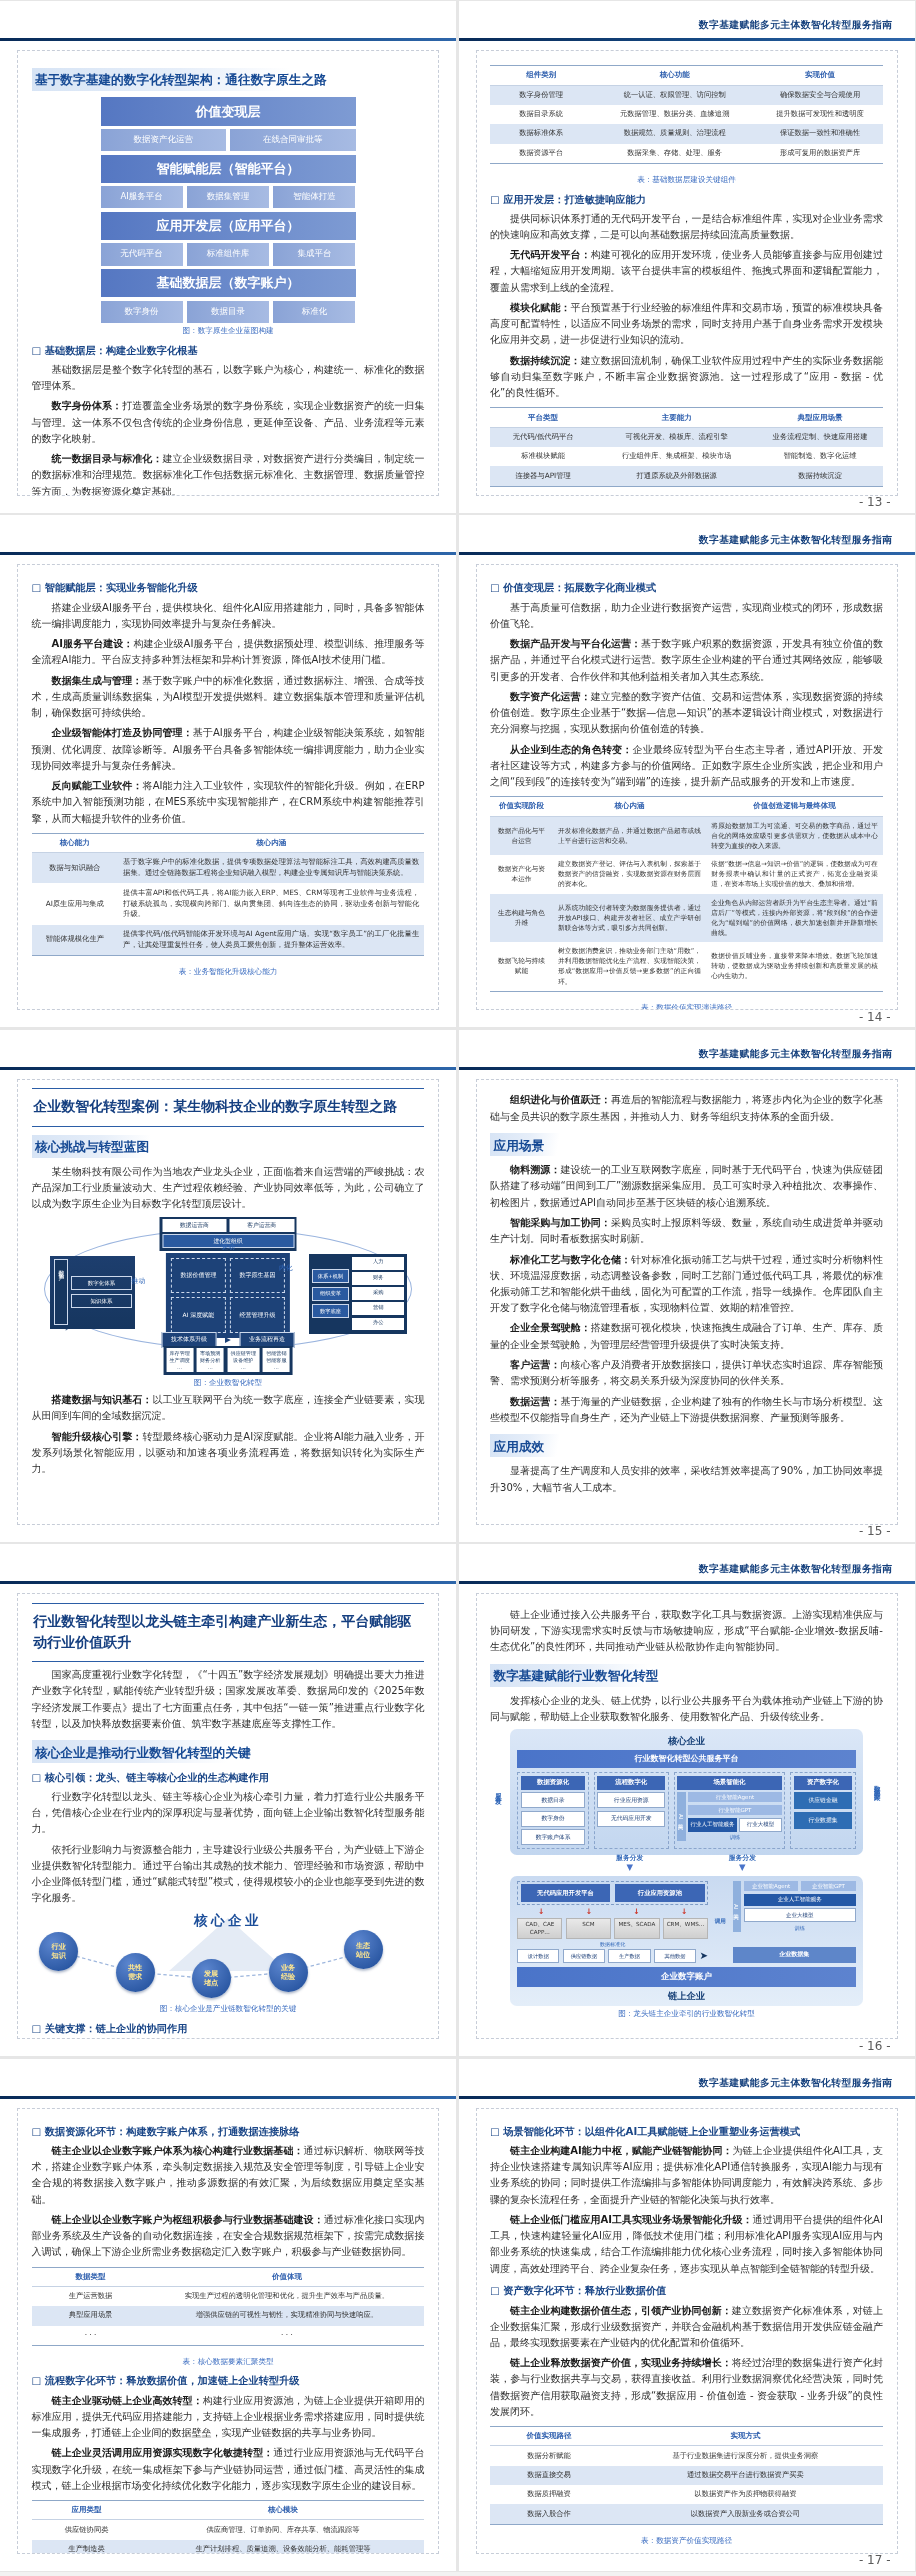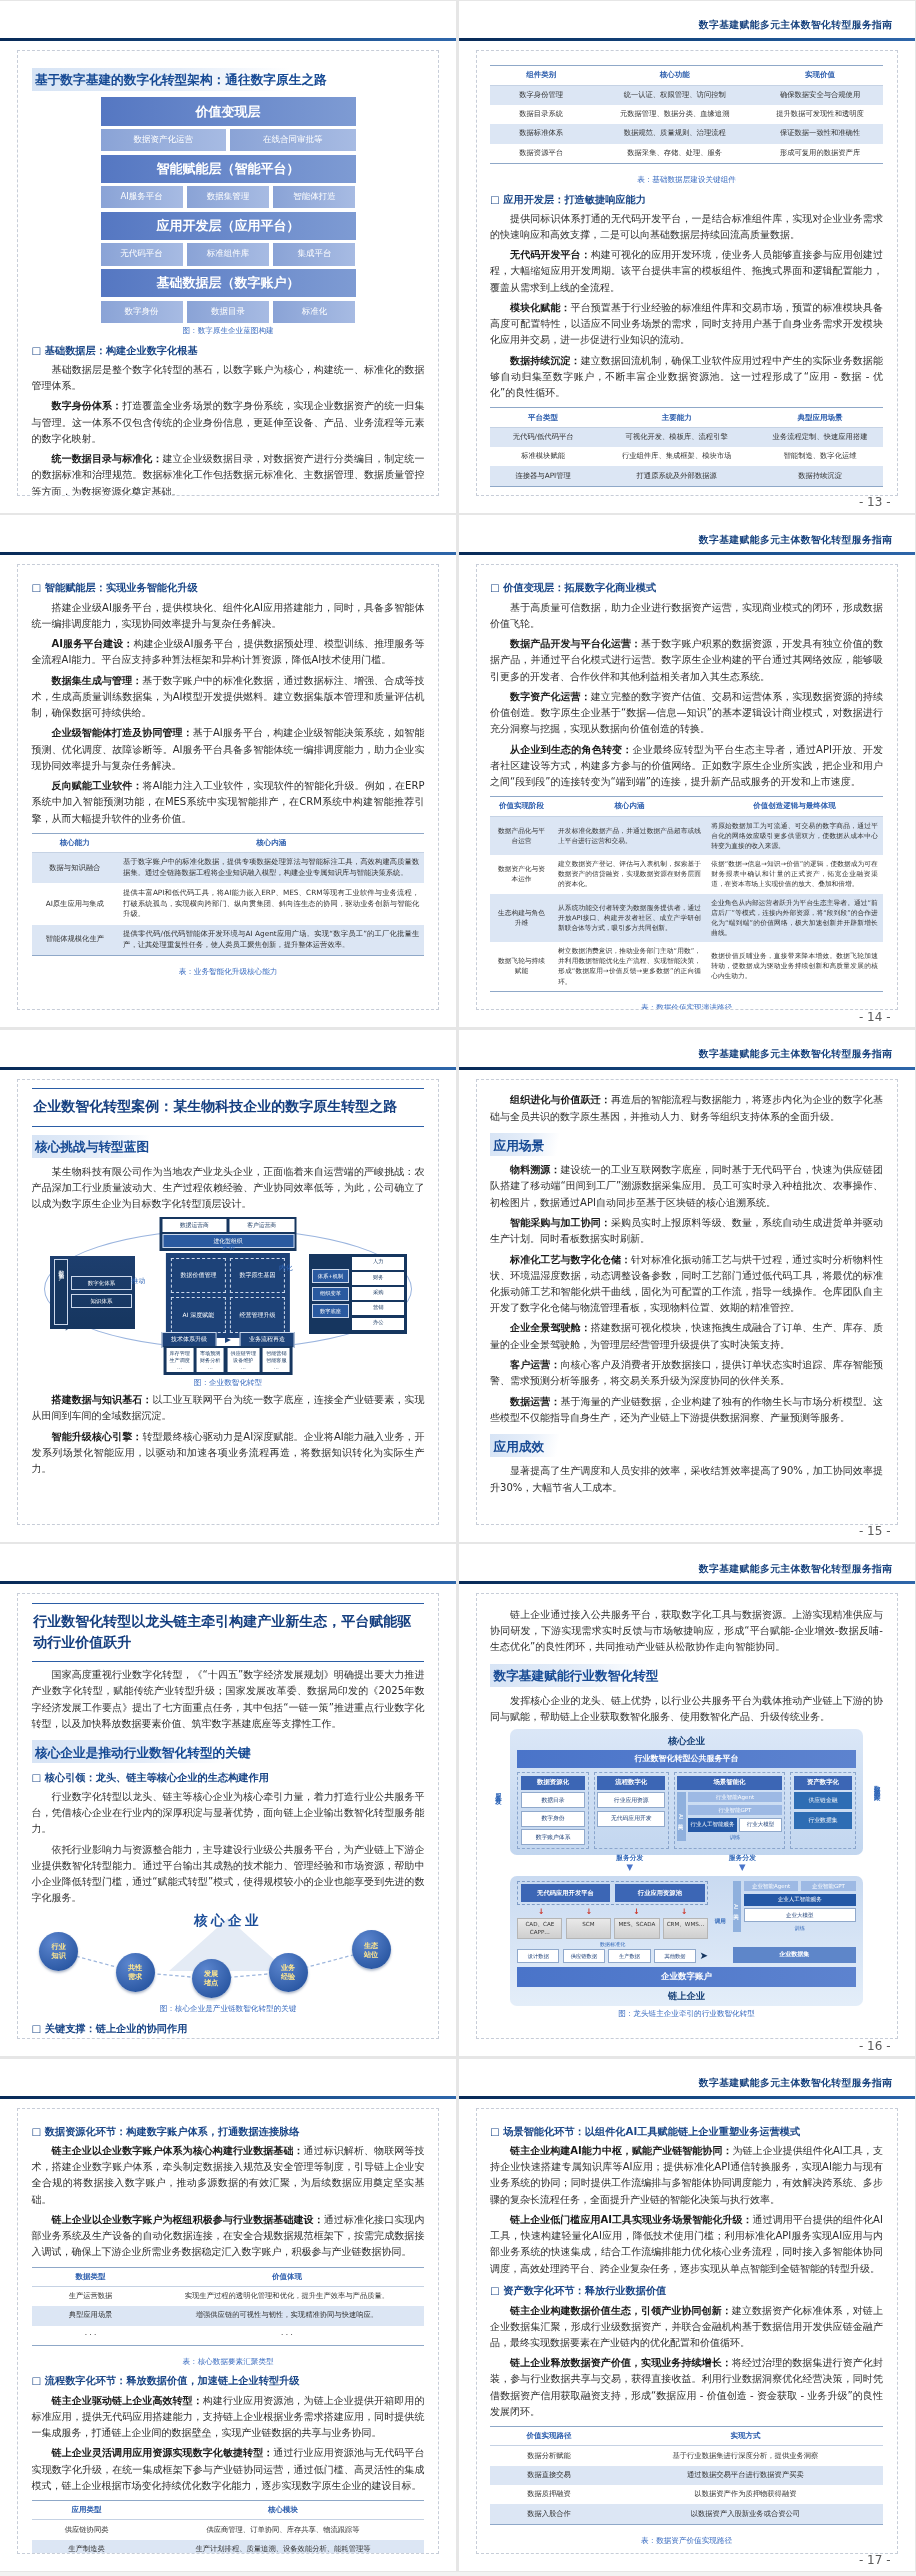--- a/index.html
+++ b/index.html
@@ -426,21 +426,21 @@
             <span>需求</span>
           </div>
           <div class="circle" style="left: 160px; top: 48px;">
             <span>发展</span>
             <span>堵点</span>
           </div>
           <div class="circle" style="left: 237px; top: 42px;">
             <span>业务</span>
             <span>经验</span>
           </div>
-          <div class="circle" style="left: 320px; top: 19.5px; align-items: center;">
+          <div class="circle" style="left: 312px; top: 19.5px; align-items: center;">
             <span>生态</span>
             <span>站位</span>
           </div>
         </div>
         <div class="cap">图：核心企业是产业链数智化转型的关键</div>
         <div class="sub">□ 关键支撑：链上企业的协同作用</div>
       </div>
     </div>
     <div class="page">
       <div class="dochead">数字基建赋能多元主体数智化转型服务指南</div>

